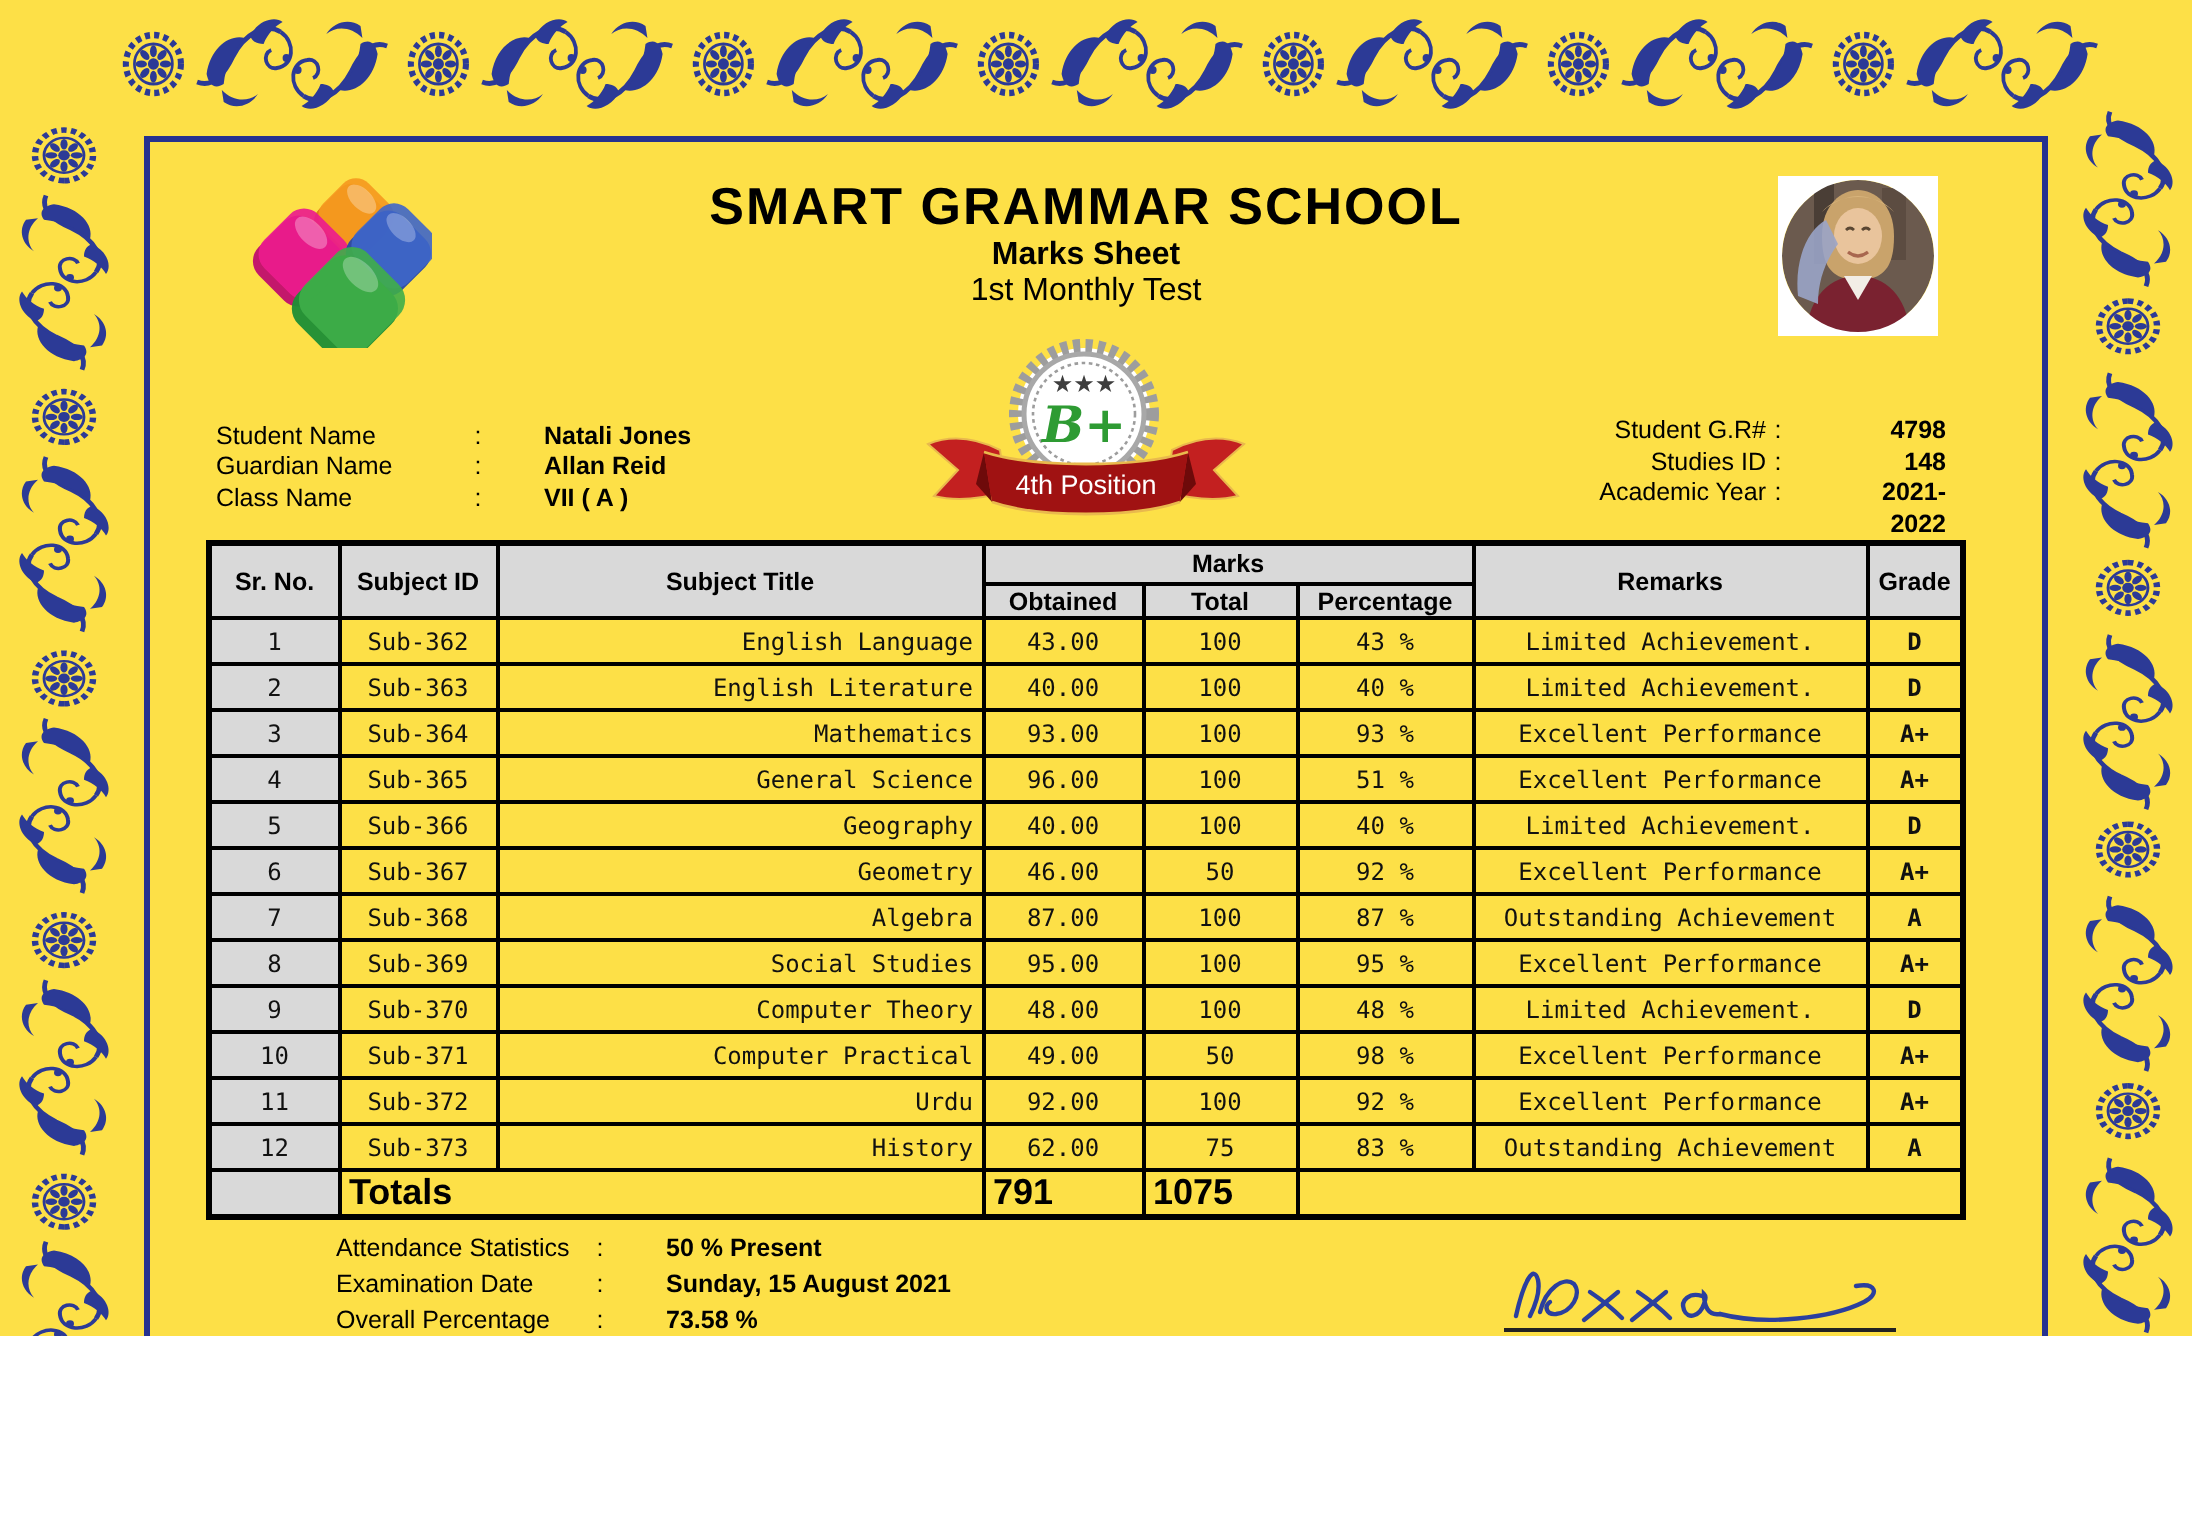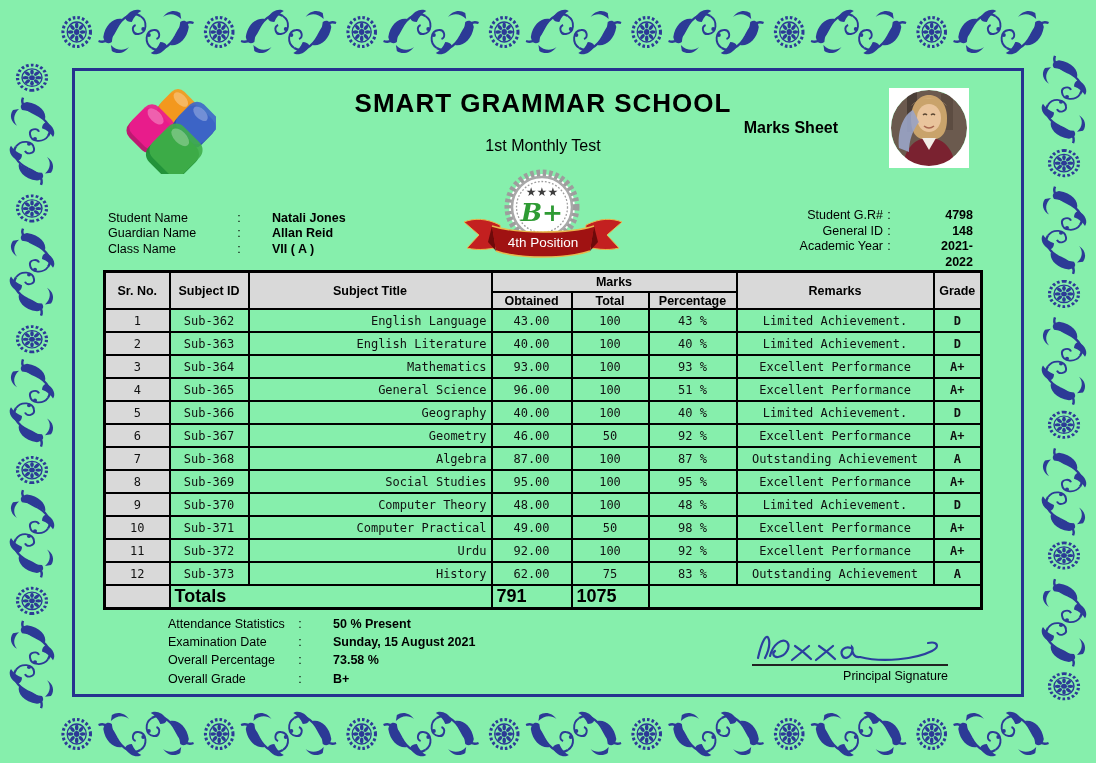--- a/index.html
+++ b/index.html
@@ -1,24 +1,24 @@
 <!DOCTYPE html>
 <html><head>
 <meta charset="utf-8">
 <style>
   html,body{margin:0;padding:0;}
   body{background:#ffffff;font-family:"Liberation Sans",sans-serif;}
-  .page{position:relative;width:1096px;height:763px;background:#86efac;overflow:hidden;}
+  .page{position:relative;width:1096px;height:668px;background:#fde047;overflow:hidden;}
   .orn-svg{position:absolute;left:0;top:0;}
   .frame{position:absolute;left:72px;top:68px;width:946px;height:623px;border:3px solid #26328f;}
 
   
   .title-block{position:absolute;left:248px;top:90px;width:590px;text-align:center;color:#000;}
   .school-name{font-size:26px;font-weight:bold;letter-spacing:1px;line-height:26px;margin:0;}
-  .doc-title{font-size:16px;font-weight:bold;line-height:18px;margin-top:3px;text-align:right;}
+  .doc-title{font-size:16px;font-weight:bold;line-height:18px;margin-top:3px;}
   .test-title{font-size:16px;font-weight:normal;line-height:18px;}
 
   .logo-svg{position:absolute;left:124px;top:86px;}
   .photo-svg{position:absolute;left:889px;top:88px;}
   .badge-svg{position:absolute;left:462px;top:163px;}
 
   
   .info-left{position:absolute;left:108px;top:211px;font-size:12.5px;}
   .info-left .info-row{display:grid;grid-template-columns:125px 12px auto;line-height:15.4px;}
   .info-right{position:absolute;right:123px;top:208px;font-size:12.5px;}
@@ -208,21 +208,21 @@
     </div>
   </div>
 
   <div class="info-right">
     <div class="info-row">
       <span class="lbl">Student G.R#</span>
       <span class="colon">:</span>
       <span class="val">4798</span>
     </div>
     <div class="info-row">
-      <span class="lbl">General ID</span>
+      <span class="lbl">Studies ID</span>
       <span class="colon">:</span>
       <span class="val">148</span>
     </div>
     <div class="info-row">
       <span class="lbl">Academic Year</span>
       <span class="colon">:</span>
       <span class="val">2021-2022</span>
     </div>
   </div>
 

